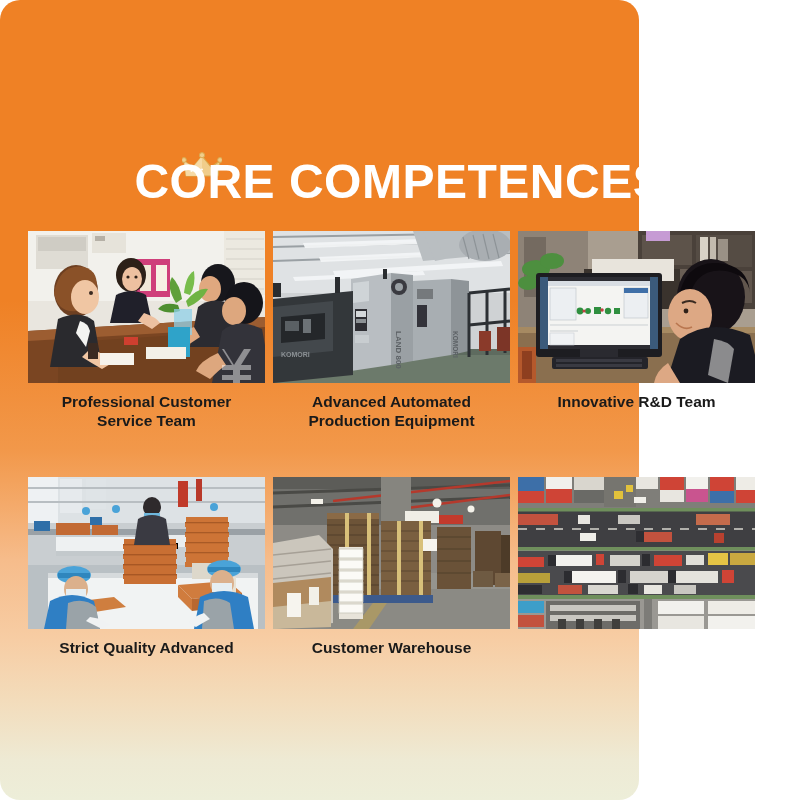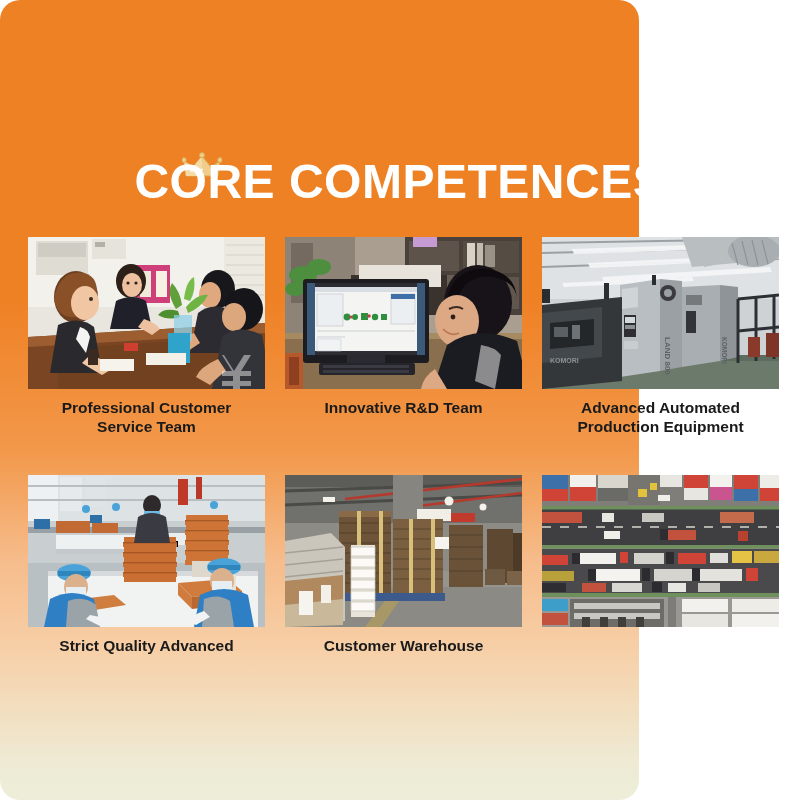--- a/index.html
+++ b/index.html
@@ -56,27 +56,28 @@
     line-height: 58px;
     letter-spacing: 0.5px;
     color: #ffffff;
     transform: scaleX(0.98);
     -webkit-font-smoothing: antialiased;
   }
 
   
   .grid {
     position: absolute;
-    top: 237px;
+    top: 231px;
     left: 28px;
     width: 748px;
     display: grid;
     grid-template-columns: 237px 237px 237px;
     column-gap: 20px;
     row-gap: 0px;
+    gap: 8px;
   }
   .cell {
     width: 237px;
   }
   .cell.row2 {
     margin-top: 39px;
   }
   .thumb {
     width: 237px;
     height: 152px;
@@ -184,20 +185,96 @@
           <rect x="72" y="122" width="34" height="12" fill="#f6f3ec"></rect>
           <rect x="60" y="112" width="10" height="16" fill="#3a2a22"></rect>
           <rect x="96" y="106" width="14" height="8" fill="#cf3f2f"></rect>
           <g opacity="0.45" fill="#ffffff">
             <path d="M196 118 l10 16 l10 -16 l7 0 l-10 16 l10 0 l0 5 l-11 0 l0 5 l11 0 l0 5 l-11 0 l0 8 l-7 0 l0 -8 l-11 0 l0 -5 l11 0 l0 -5 l-11 0 l0 -5 l10 0 l-10 -16z"></path>
           </g>
         </svg>
       </div>
       <p class="caption">Professional Customer
 Service Team</p>
+    </div>
+
+    <div class="cell">
+      <div class="thumb">
+        <svg width="237" height="152" viewBox="0 0 237 152">
+          <rect width="237" height="152" fill="#cfd2d4"></rect>
+          <rect x="0" y="0" width="237" height="62" fill="#dfe2e4"></rect>
+          <g stroke="#9aa0a4" stroke-width="2" fill="none">
+            <line x1="0" y1="6" x2="237" y2="2"></line>
+            <line x1="0" y1="16" x2="237" y2="10"></line>
+            <line x1="0" y1="30" x2="237" y2="22"></line>
+          </g>
+          <g fill="#f4f6f7" opacity="0.95">
+            <polygon points="30,12 210,6 212,11 32,17"></polygon>
+            <polygon points="46,26 220,18 222,23 48,31"></polygon>
+            <polygon points="60,40 228,30 230,35 62,45"></polygon>
+            <polygon points="20,46 150,40 152,44 22,50"></polygon>
+          </g>
+          <g fill="#b9bec1">
+            <polygon points="140,0 237,0 237,22 150,30"></polygon>
+            <polygon points="150,0 160,0 172,28 162,30"></polygon>
+          </g>
+          <ellipse cx="212" cy="14" rx="26" ry="16" fill="#a9aeb2"></ellipse>
+          <g stroke="#8d9397" stroke-width="1.2">
+            <line x1="190" y1="6" x2="196" y2="28"></line>
+            <line x1="200" y1="4" x2="206" y2="28"></line>
+            <line x1="210" y1="3" x2="216" y2="28"></line>
+            <line x1="220" y1="3" x2="226" y2="27"></line>
+          </g>
+          <rect x="0" y="118" width="237" height="34" fill="#5e6b5f"></rect>
+          <rect x="0" y="124" width="237" height="28" fill="#6c7a6b"></rect>
+          <g>
+            <polygon points="78,48 118,42 118,134 78,140" fill="#b9bec2"></polygon>
+            <polygon points="118,42 140,44 140,130 118,134" fill="#9aa0a4"></polygon>
+            <polygon points="80,52 96,50 96,70 80,72" fill="#cfd4d7"></polygon>
+            <rect x="82" y="78" width="12" height="22" fill="#2e2e33"></rect>
+            <rect x="83" y="80" width="10" height="6" fill="#d4d8da"></rect>
+            <rect x="83" y="88" width="10" height="4" fill="#8c9194"></rect>
+            <rect x="82" y="104" width="14" height="8" fill="#c8cdd0"></rect>
+            <circle cx="126" cy="56" r="8" fill="#3a3a40"></circle>
+            <circle cx="126" cy="56" r="4" fill="#9aa0a4"></circle>
+            <text x="123" y="100" fill="#5c6165" font-family="Liberation Sans, sans-serif" font-size="8" font-weight="bold" transform="rotate(90 123 100)">LAND 800</text>
+          </g>
+          <g>
+            <polygon points="140,50 178,48 178,124 140,130" fill="#a8aeb2"></polygon>
+            <polygon points="178,48 196,50 196,120 178,124" fill="#8e9498"></polygon>
+            <rect x="144" y="58" width="16" height="10" fill="#75797c"></rect>
+            <rect x="144" y="74" width="10" height="22" fill="#33333a"></rect>
+            <text x="180" y="100" fill="#5c6165" font-family="Liberation Sans, sans-serif" font-size="6.5" font-weight="bold" transform="rotate(90 180 100)">KOMORI</text>
+          </g>
+          <g>
+            <polygon points="0,68 80,60 80,144 0,152" fill="#33373a"></polygon>
+            <polygon points="0,76 60,70 60,120 0,126" fill="#43484c"></polygon>
+            <polygon points="8,86 52,82 52,108 8,112" fill="#24272a"></polygon>
+            <rect x="12" y="90" width="14" height="10" fill="#5a6064"></rect>
+            <rect x="30" y="88" width="8" height="14" fill="#6c7276"></rect>
+            <text x="8" y="126" fill="#8b9094" font-family="Liberation Sans, sans-serif" font-size="7" font-weight="bold">KOMORI</text>
+          </g>
+          <g stroke="#2c3034" stroke-width="3" fill="none">
+            <line x1="196" y1="62" x2="237" y2="58"></line>
+            <line x1="196" y1="62" x2="196" y2="126"></line>
+            <line x1="214" y1="60" x2="214" y2="124"></line>
+            <line x1="232" y1="58" x2="232" y2="122"></line>
+            <line x1="196" y1="94" x2="237" y2="90"></line>
+          </g>
+          <rect x="206" y="100" width="12" height="20" fill="#8a3a2a"></rect>
+          <rect x="224" y="96" width="13" height="24" fill="#7c3527"></rect>
+          <g fill="#2a2d30">
+            <rect x="0" y="52" width="8" height="14"></rect>
+            <rect x="62" y="46" width="5" height="16"></rect>
+            <rect x="110" y="38" width="4" height="10"></rect>
+          </g>
+        </svg>
+      </div>
+      <p class="caption">Advanced Automated
+Production Equipment</p>
     </div>
 
     <div class="cell">
       <div class="thumb">
         <svg width="237" height="152" viewBox="0 0 237 152">
           <rect width="237" height="152" fill="#b7ada0"></rect>
           <rect x="0" y="0" width="237" height="96" fill="#a99e90"></rect>
           <rect x="0" y="0" width="70" height="96" fill="#8e8377"></rect>
           <rect x="6" y="6" width="22" height="60" fill="#746a60"></rect>
           <rect x="120" y="0" width="117" height="78" fill="#4a413a"></rect>
@@ -264,96 +341,20 @@
             <path d="M196 108 q14 2 20 10 l-6 34 l-20 -8z" fill="#e8e8e6" opacity="0.55"></path>
             <path d="M150 132 q-12 8 -14 20 l26 0z" fill="#dda884"></path>
           </g>
           <rect x="0" y="116" width="18" height="36" fill="#b5592c"></rect>
           <rect x="4" y="120" width="10" height="28" fill="#8e3f1f"></rect>
         </svg>
       </div>
       <p class="caption">Innovative R&amp;D Team</p>
     </div>
 
-    <div class="cell">
-      <div class="thumb">
-        <svg width="237" height="152" viewBox="0 0 237 152">
-          <rect width="237" height="152" fill="#cfd2d4"></rect>
-          <rect x="0" y="0" width="237" height="62" fill="#dfe2e4"></rect>
-          <g stroke="#9aa0a4" stroke-width="2" fill="none">
-            <line x1="0" y1="6" x2="237" y2="2"></line>
-            <line x1="0" y1="16" x2="237" y2="10"></line>
-            <line x1="0" y1="30" x2="237" y2="22"></line>
-          </g>
-          <g fill="#f4f6f7" opacity="0.95">
-            <polygon points="30,12 210,6 212,11 32,17"></polygon>
-            <polygon points="46,26 220,18 222,23 48,31"></polygon>
-            <polygon points="60,40 228,30 230,35 62,45"></polygon>
-            <polygon points="20,46 150,40 152,44 22,50"></polygon>
-          </g>
-          <g fill="#b9bec1">
-            <polygon points="140,0 237,0 237,22 150,30"></polygon>
-            <polygon points="150,0 160,0 172,28 162,30"></polygon>
-          </g>
-          <ellipse cx="212" cy="14" rx="26" ry="16" fill="#a9aeb2"></ellipse>
-          <g stroke="#8d9397" stroke-width="1.2">
-            <line x1="190" y1="6" x2="196" y2="28"></line>
-            <line x1="200" y1="4" x2="206" y2="28"></line>
-            <line x1="210" y1="3" x2="216" y2="28"></line>
-            <line x1="220" y1="3" x2="226" y2="27"></line>
-          </g>
-          <rect x="0" y="118" width="237" height="34" fill="#5e6b5f"></rect>
-          <rect x="0" y="124" width="237" height="28" fill="#6c7a6b"></rect>
-          <g>
-            <polygon points="78,48 118,42 118,134 78,140" fill="#b9bec2"></polygon>
-            <polygon points="118,42 140,44 140,130 118,134" fill="#9aa0a4"></polygon>
-            <polygon points="80,52 96,50 96,70 80,72" fill="#cfd4d7"></polygon>
-            <rect x="82" y="78" width="12" height="22" fill="#2e2e33"></rect>
-            <rect x="83" y="80" width="10" height="6" fill="#d4d8da"></rect>
-            <rect x="83" y="88" width="10" height="4" fill="#8c9194"></rect>
-            <rect x="82" y="104" width="14" height="8" fill="#c8cdd0"></rect>
-            <circle cx="126" cy="56" r="8" fill="#3a3a40"></circle>
-            <circle cx="126" cy="56" r="4" fill="#9aa0a4"></circle>
-            <text x="123" y="100" fill="#5c6165" font-family="Liberation Sans, sans-serif" font-size="8" font-weight="bold" transform="rotate(90 123 100)">LAND 800</text>
-          </g>
-          <g>
-            <polygon points="140,50 178,48 178,124 140,130" fill="#a8aeb2"></polygon>
-            <polygon points="178,48 196,50 196,120 178,124" fill="#8e9498"></polygon>
-            <rect x="144" y="58" width="16" height="10" fill="#75797c"></rect>
-            <rect x="144" y="74" width="10" height="22" fill="#33333a"></rect>
-            <text x="180" y="100" fill="#5c6165" font-family="Liberation Sans, sans-serif" font-size="6.5" font-weight="bold" transform="rotate(90 180 100)">KOMORI</text>
-          </g>
-          <g>
-            <polygon points="0,68 80,60 80,144 0,152" fill="#33373a"></polygon>
-            <polygon points="0,76 60,70 60,120 0,126" fill="#43484c"></polygon>
-            <polygon points="8,86 52,82 52,108 8,112" fill="#24272a"></polygon>
-            <rect x="12" y="90" width="14" height="10" fill="#5a6064"></rect>
-            <rect x="30" y="88" width="8" height="14" fill="#6c7276"></rect>
-            <text x="8" y="126" fill="#8b9094" font-family="Liberation Sans, sans-serif" font-size="7" font-weight="bold">KOMORI</text>
-          </g>
-          <g stroke="#2c3034" stroke-width="3" fill="none">
-            <line x1="196" y1="62" x2="237" y2="58"></line>
-            <line x1="196" y1="62" x2="196" y2="126"></line>
-            <line x1="214" y1="60" x2="214" y2="124"></line>
-            <line x1="232" y1="58" x2="232" y2="122"></line>
-            <line x1="196" y1="94" x2="237" y2="90"></line>
-          </g>
-          <rect x="206" y="100" width="12" height="20" fill="#8a3a2a"></rect>
-          <rect x="224" y="96" width="13" height="24" fill="#7c3527"></rect>
-          <g fill="#2a2d30">
-            <rect x="0" y="52" width="8" height="14"></rect>
-            <rect x="62" y="46" width="5" height="16"></rect>
-            <rect x="110" y="38" width="4" height="10"></rect>
-          </g>
-        </svg>
-      </div>
-      <p class="caption">Advanced Automated
-Production Equipment</p>
-    </div>
-
     <div class="cell row2">
       <div class="thumb">
         <svg width="237" height="152" viewBox="0 0 237 152">
           <rect width="237" height="152" fill="#cdd3d6"></rect>
           <rect x="0" y="0" width="237" height="46" fill="#dde2e5"></rect>
           <rect x="0" y="0" width="30" height="46" fill="#eef1f3"></rect>
           <rect x="32" y="2" width="22" height="34" fill="#e6eaed"></rect>
           <rect x="58" y="2" width="20" height="30" fill="#dfe4e7"></rect>
           <g fill="#b8bec2">
             <rect x="0" y="10" width="237" height="2"></rect>

